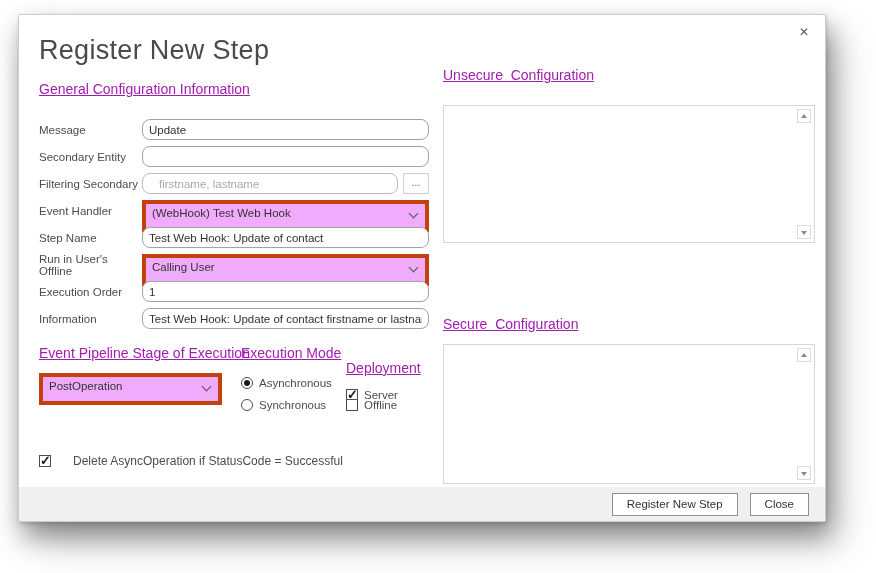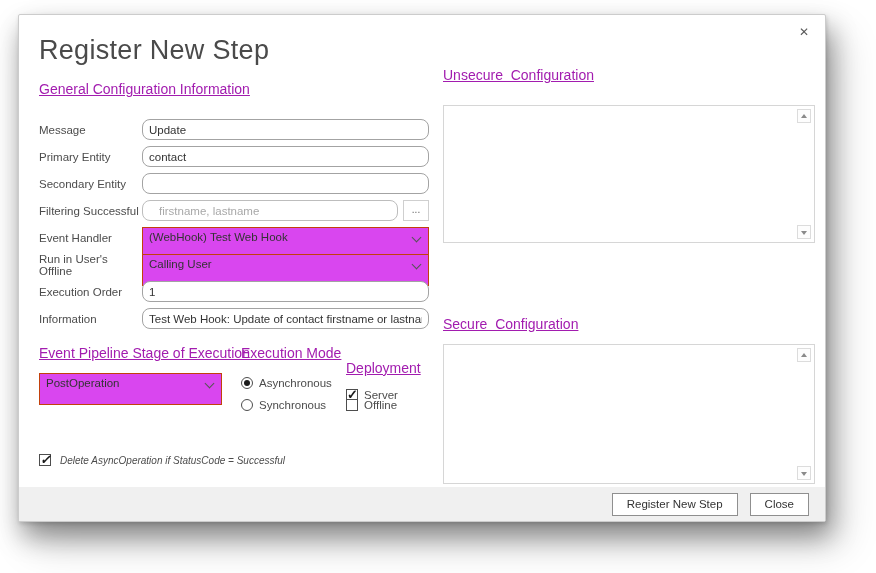--- a/index.html
+++ b/index.html
@@ -36,21 +36,21 @@
     padding:0 6px; outline:none; border-radius:8px; display:block;
   }
   .tbox::placeholder { color:#a8a8a8; opacity:1; }
   .fctl.with-btn { display:flex; gap:5px; }
   .fctl.with-btn .tbox { flex:1; border-color:#bdbdbd;padding-left:16px; }
   .browse-btn {
     flex:none; width:26px; height:21px; border:1px solid #cfcfcf; background:#fff;
     font-size:10px; color:#666; line-height:17px; text-align:center; cursor:default;
   }
   .selectbox {
-    width:100%; height:32px; border:1px solid #c2410c; background:#d946ef;
+    width:100%; height:32px; border:4px solid #c2410c; background:#f0abfc;
     font-size:11.5px; color:#333; padding:0 22px 0 6px; line-height:19px;
     position:relative; white-space:nowrap; overflow:hidden;
   }
   .chev {
     position:absolute; right:8px; top:6px; width:7px; height:7px;
     border-right:1px solid #555; border-bottom:1px solid #555;
     transform:rotate(45deg); transform-origin:center;
   }
 
   
@@ -65,21 +65,21 @@
   .radio { width:12px; height:12px; border:1px solid #4d4d4d; border-radius:50%;
            background:#fff; position:relative; flex:none; }
   .radio.sel::after { content:""; position:absolute; left:2px; top:2px;
            width:6px; height:6px; border-radius:50%; background:#1a1a1a; }
   .cbox { width:12px; height:12px; border:1px solid #4d4d4d; background:#fff;
           position:relative; flex:none; }
   .cbox.checked::after { content:"\2713"; position:absolute; left:0px; top:-3px;
           font-size:13px; font-weight:bold; color:#1a1a1a; }
 
   .delete-row { position:absolute; left:0; top:373px; display:flex;
-                align-items:center; gap:9px; font-size:10px; color:#4c4c4c;font-style:italic; }
+                align-items:center; gap:22px; font-size:12px; color:#4c4c4c; }
 
   
   .right-col { position:absolute; left:424px; top:52px; width:372px; }
   .cfg-box {
     position:relative; width:372px; border:1px solid #d6d6d6; background:#fff;
   }
   .cfg-box.unsecure { margin-top:22px; height:138px; }
   .secure-hdr { margin-top:73px; }
   .cfg-box.secure { margin-top:12px; height:140px; }
   .cfg-text { width:100%; height:100%; border:none; outline:none; resize:none;
@@ -121,52 +121,52 @@
     <div class="section-header">General Configuration Information</div>
 
     <div class="form-rows">
       <div class="frow">
         <div class="flabel">Message</div>
         <div class="fctl">
             <input class="tbox" type="text" value="Update" style="">
           </div>
       </div>
 
-      <div class="frow">
-        <div class="flabel">Primary Entity</div>
-        <div class="fctl">
-            <input class="tbox" type="text" value="contact" style="">
-          </div>
-      </div>
 
       <div class="frow">
         <div class="flabel">Secondary Entity</div>
         <div class="fctl">
             <input class="tbox" type="text" value="" style="">
           </div>
       </div>
 
       <div class="frow">
-        <div class="flabel">Filtering Successful</div>
+        <div class="flabel">Filtering Secondary</div>
         <div class="fctl with-btn">
           <input class="tbox" type="text" placeholder="firstname, lastname" style="">
           <div class="browse-btn">...</div>
         </div>
       </div>
 
       <div class="frow">
         <div class="flabel">Event Handler</div>
         <div class="fctl">
           <div class="selectbox">
             <span>(WebHook) Test Web Hook</span>
             <span class="chev"></span>
           </div>
         </div>
       </div>
 
+      <div class="frow">
+        <div class="flabel">Step Name</div>
+        <div class="fctl">
+            <input class="tbox" type="text" value="Test Web Hook: Update of contact" style="">
+          </div>
+      </div>
 
       <div class="frow">
         <div class="flabel">Run in User's Offline</div>
         <div class="fctl">
           <div class="selectbox">
             <span>Calling User</span>
             <span class="chev"></span>
           </div>
         </div>
       </div>

